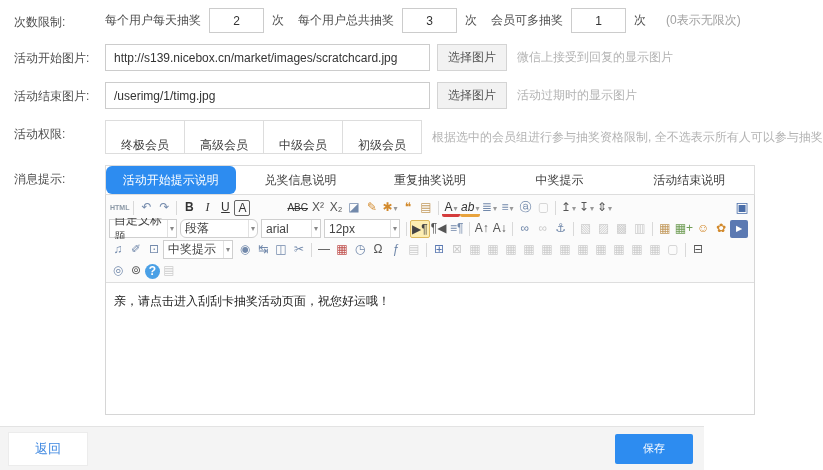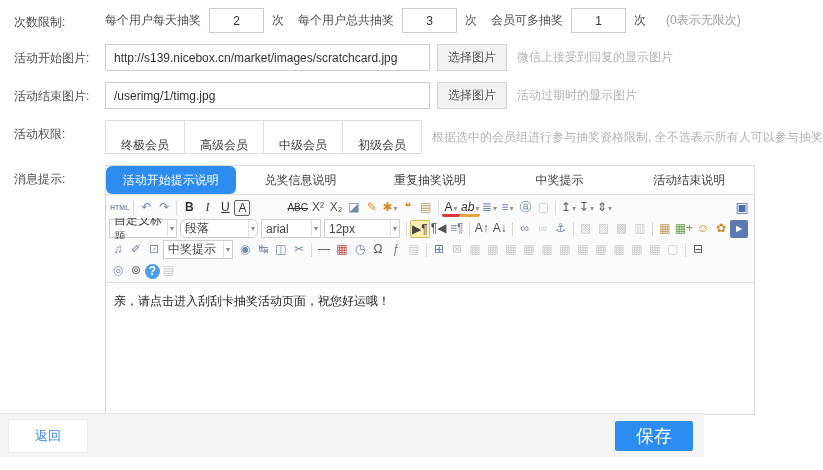--- a/index.html
+++ b/index.html
@@ -64,26 +64,26 @@
   .c-fc { color: #333; border-bottom: 3px solid #d43c3c; line-height: 13px; height: 16px; margin-top: 2px; }
   .c-bc { color: #333; border-bottom: 3px solid #e8a33d; line-height: 13px; height: 16px; margin-top: 2px; font-style: italic; }
   .c-act { background: #fdeeb3; border: 1px solid #dcb85e; color: #444; }
   .c-vid { background: #5b79b2; color: #fff; font-size: 8px; }
   .c-hlp { background: #4aa0e6; color: #fff; border-radius: 50%; min-width: 15px; height: 15px;
     line-height: 15px; margin-top: 2px; font-weight: bold; }
   .content-area { height: 131px; background: #fff; padding: 9px 8px; color: #222;
     cursor: text; line-height: 1.6; }
 
   
-  .footer { position: absolute; left: 0; bottom: 13px; width: 704px; height: 44px;
+  .footer { position: absolute; left: 0; bottom: 0; width: 704px; height: 44px;
     background: #f4f4f4; border-top: 1px solid #e3e3e3; display: flex; align-items: center; }
   .back-btn { width: 80px; height: 34px; background: #fff; border: 1px solid #ececec;
     color: #3d87e0; font: inherit; font-size: 13px; margin-left: 8px; cursor: pointer; }
   .save-btn { width: 78px; height: 30px; background: #2d8cf0; border: none; border-radius: 2px;
-    color: #fff; font: inherit; font-size: 18px; margin-left: auto; margin-right: 11px; cursor: pointer; }
+    color: #fff; font: inherit; font-size: 11px; margin-left: auto; margin-right: 11px; cursor: pointer; }
 </style>
 </head>
 <body>
 
 <div class="page">
   <div class="form">
 
     <div class="row">
       <div class="row-label">次数限制:</div>
       <div class="row-body" id="limits-body">

